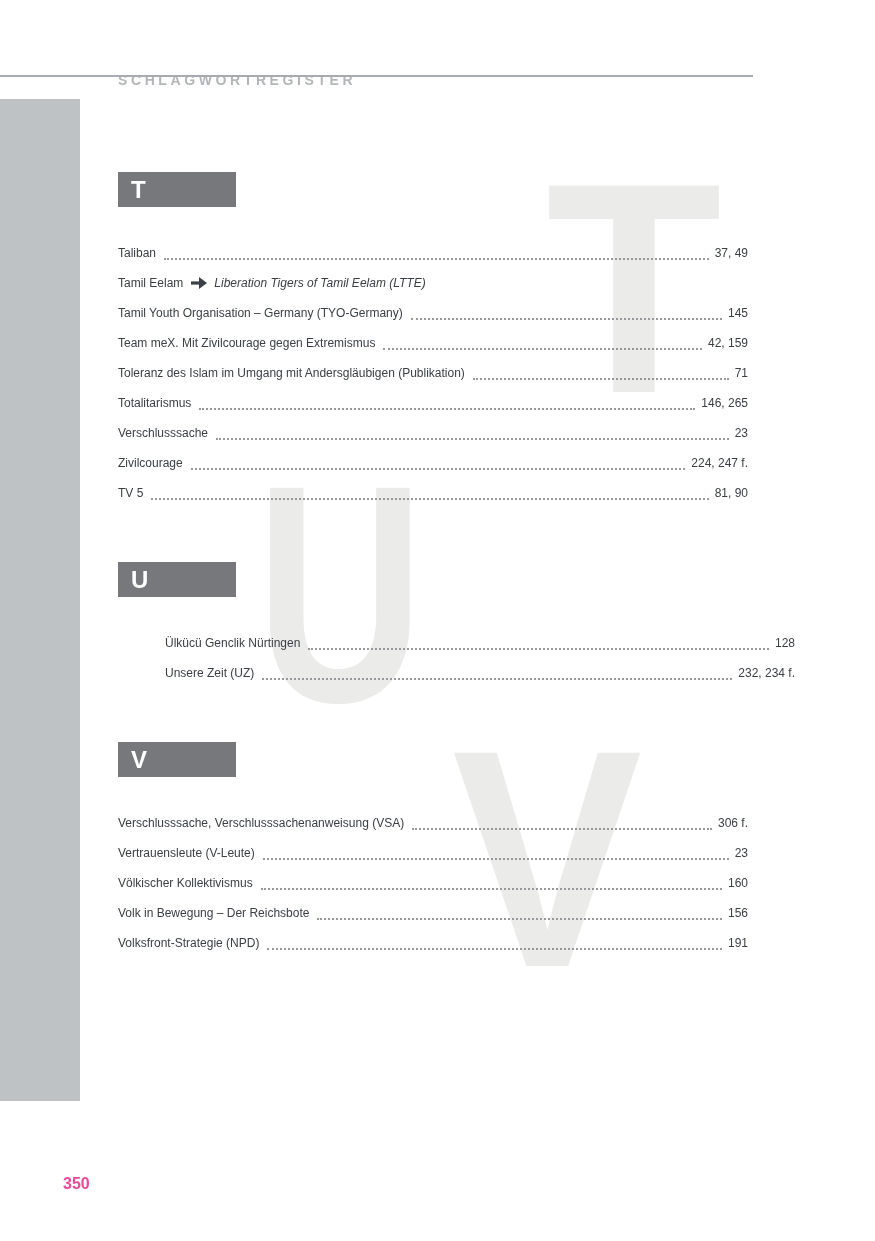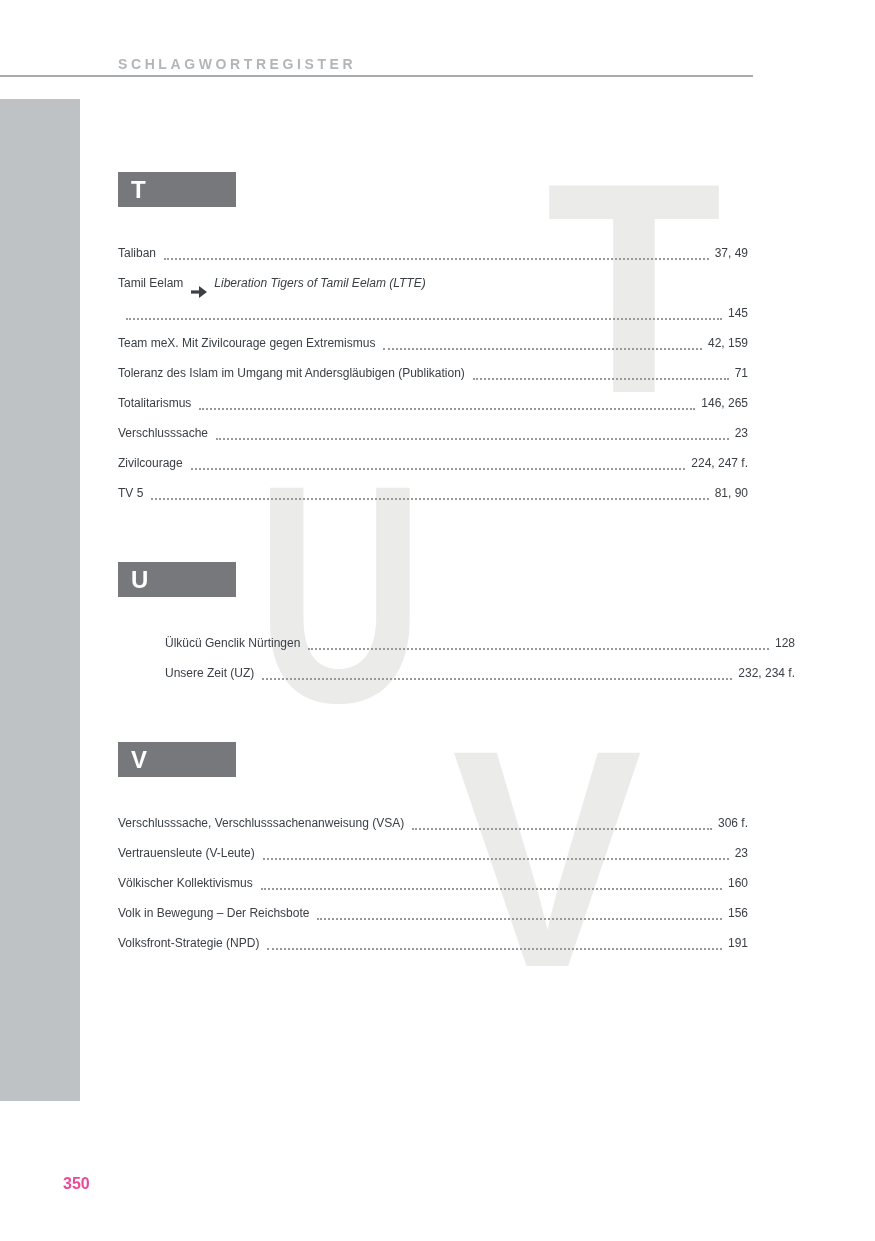--- a/index.html
+++ b/index.html
@@ -7,21 +7,21 @@
     width:875px;height:1241px;
     background:#ffffff;
     font-family:"Liberation Sans","DejaVu Sans",sans-serif;
     position:relative;overflow:hidden;
     color:#3b4046;
   }
   .page{position:absolute;inset:0;}
 
   
   .running-head{
-    position:absolute;left:118px;top:56px;
+    position:absolute;left:118px;top:72px;
     font-size:14px;font-weight:bold;letter-spacing:3.6px;
     color:#b3b6b9;
   }
   .head-rule{
     position:absolute;left:0;top:75px;width:753px;height:2px;
     background:#a8abae;
   }
 
   
   .sidebar-bar{
@@ -65,21 +65,21 @@
     height:30px;line-height:30px;display:flex;
     font-size:12px;color:#3b4046;white-space:nowrap;
   }
   .term{flex:0 0 auto;}
   .leader{flex:1 1 auto;position:relative;min-width:12px;}
   .leader::after{
     content:"";position:absolute;left:8px;right:6px;bottom:8px;
     border-bottom:2px dotted #97999c;
   }
   .pages{flex:0 0 auto;}
-  .xref{display:flex;align-items:flex-end;}
+  .xref{display:flex;align-items:center;}
   .arrow-icon{flex:0 0 auto;margin:0 7px 0 8px;display:inline-flex;align-items:center;}
   .ref{font-style:italic;}
 
   
   .folio{
     position:absolute;left:63px;top:1175px;
     font-size:16px;font-weight:bold;color:#ec4899;z-index:2;
   }
 </style>
 </head>
@@ -109,20 +109,21 @@
         <span class="term">Tamil Eelam</span>
         <span class="arrow-icon">
           <svg width="16" height="12" viewBox="0 0 16 12" aria-hidden="true">
             <rect x="0" y="4.4" width="9" height="3.2" fill="#3b4046"></rect>
             <path d="M8 0 L16 6 L8 12 Z" fill="#3b4046"></path>
           </svg>
         </span>
         <span class="ref">Liberation Tigers of Tamil Eelam (LTTE)</span>
       </div>
       <div class="entry">
+        <span class="term">Tamil Youth Organisation – Germany (TYO-Germany)</span>
         <span class="leader"></span>
         <span class="pages">145</span>
       </div>
       <div class="entry">
         <span class="term">Team meX. Mit Zivilcourage gegen Extremismus</span>
         <span class="leader"></span>
         <span class="pages">42, 159</span>
       </div>
       <div class="entry">
         <span class="term">Toleranz des Islam im Umgang mit Andersgläubigen (Publikation)</span>

